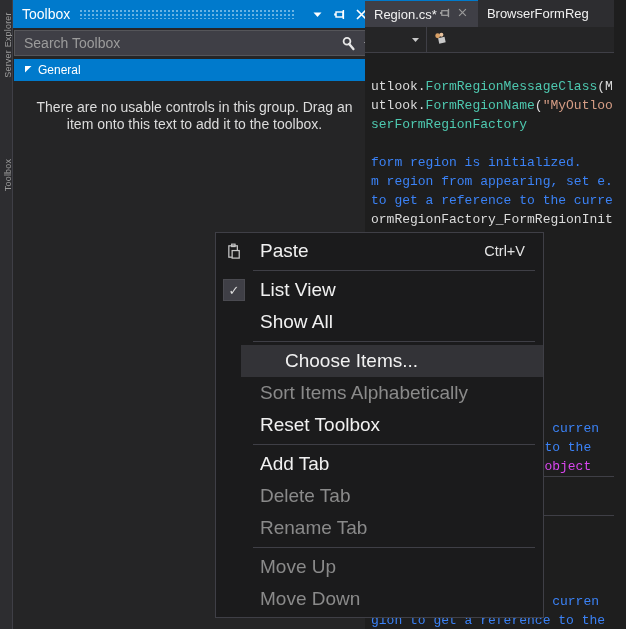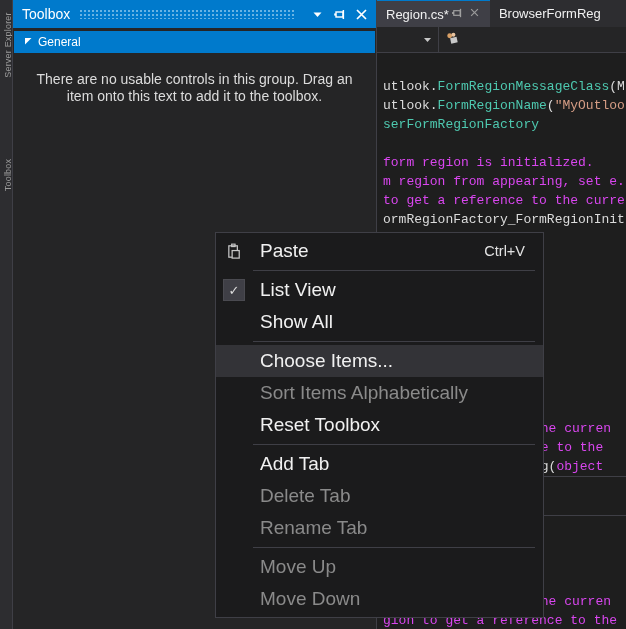--- a/index.html
+++ b/index.html
@@ -130,21 +130,21 @@
     margin: 18px 22px 0 22px;
     font-size: 14px;
     line-height: 17px;
     text-align: center;
     color: #dcdcdc;
   }
 
   
   #editor-area {
     position: absolute;
-    left: 377px; top: 0;
+    left: 365px; top: 0;
     width: 249px; height: 629px;
     background: #1e1e1e;
     overflow: hidden;
   }
   #tabstrip {
     height: 27px;
     background: #2d2d30;
     display: flex;
     align-items: stretch;
     font-size: 13px;
@@ -209,21 +209,21 @@
     font-family: "Liberation Mono", "DejaVu Sans Mono", monospace;
     font-size: 13px;
     line-height: 19px;
     white-space: pre;
     padding-top: 5px;
     padding-left: 6px;
     overflow: hidden;
     height: 570px;
   }
   #code .ln { height: 19px; }
-  .c-green  { color: #d946ef; }
+  .c-green  { color: #3b82f6; }
   .c-teal   { color: #4ec9b0; }
   .c-blue   { color: #d946ef; font-family: Liberation Mono, monospace; }
   .c-orange { color: #d69d85; }
   .c-plain  { color: #dcdcdc; }
   .c-sep {
     border-top: 1px solid #3f3f46;
     height: 0;
     margin-left: -6px;
   }
 
@@ -238,21 +238,21 @@
     padding: 2px 0;
     z-index: 50;
   }
   .mi {
     height: 32px;
     display: flex;
     align-items: center;
     box-sizing: border-box;
     position: relative;
   }
-  .mi.hover { background: #333337; }
+  .mi.hover { background: #333337; margin-left: 25px; }
   .mi .gutter {
     width: 36px;
     min-width: 36px;
     display: flex;
     align-items: center;
     justify-content: center;
     color: #d4d4d4;
   }
   .mi .label {
     flex: 1;
@@ -306,20 +306,34 @@
         <rect x="9.6" y="2" width="1.5" height="9" fill="#ffffff"></rect>
       </svg>
     </span>
     <span class="tb-btn">
       <svg width="13" height="13" viewBox="0 0 13 13">
         <path d="M2 2 L11 11 M11 2 L2 11" stroke="#ffffff" stroke-width="1.7" fill="none"></path>
       </svg>
     </span>
   </div>
 
+  <div id="toolbox-search">
+    <span id="search-placeholder">Search Toolbox</span>
+    <span id="search-icon-wrap">
+      <svg width="15" height="15" viewBox="0 0 15 15">
+        <circle cx="6" cy="5.3" r="3.4" fill="none" stroke="#e8e8e8" stroke-width="1.8"></circle>
+        <path d="M8.2 8 L12.4 13" stroke="#e8e8e8" stroke-width="2.4" stroke-linecap="round"></path>
+      </svg>
+    </span>
+    <span id="search-dropdown">
+      <svg width="9" height="9" viewBox="0 0 9 9">
+          <polygon points="1,3 8,3 4.5,7" fill="#d4d4d4"></polygon>
+        </svg>
+    </span>
+  </div>
 
   <div id="general-header">
     <span id="general-arrow">
       <svg width="9" height="9" viewBox="0 0 9 9">
           <polygon points="1,1 7.5,1 1,7.5" fill="#ffffff"></polygon>
         </svg>
     </span>
     <span id="general-label">General</span>
   </div>
 

